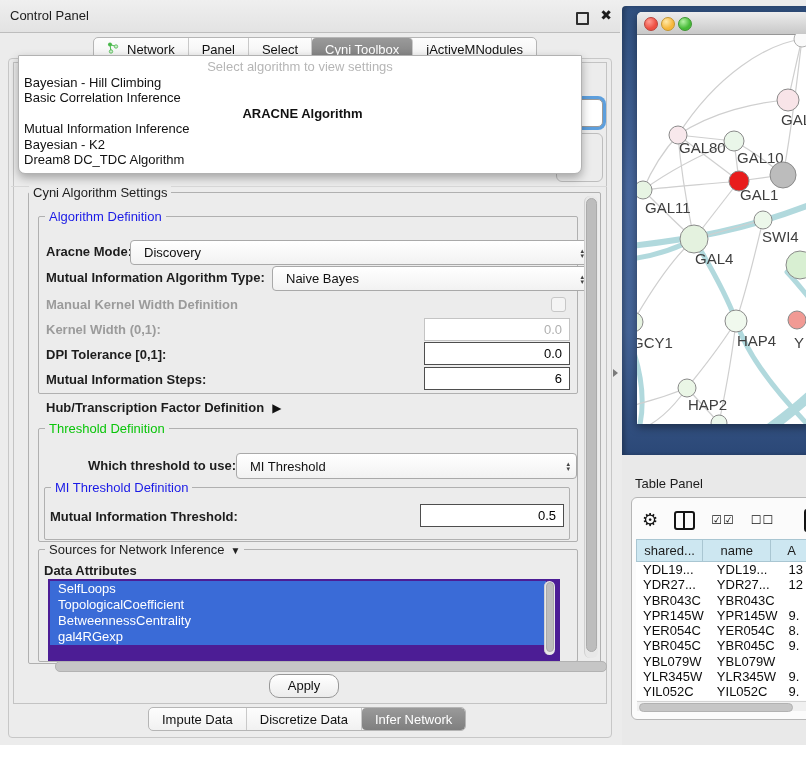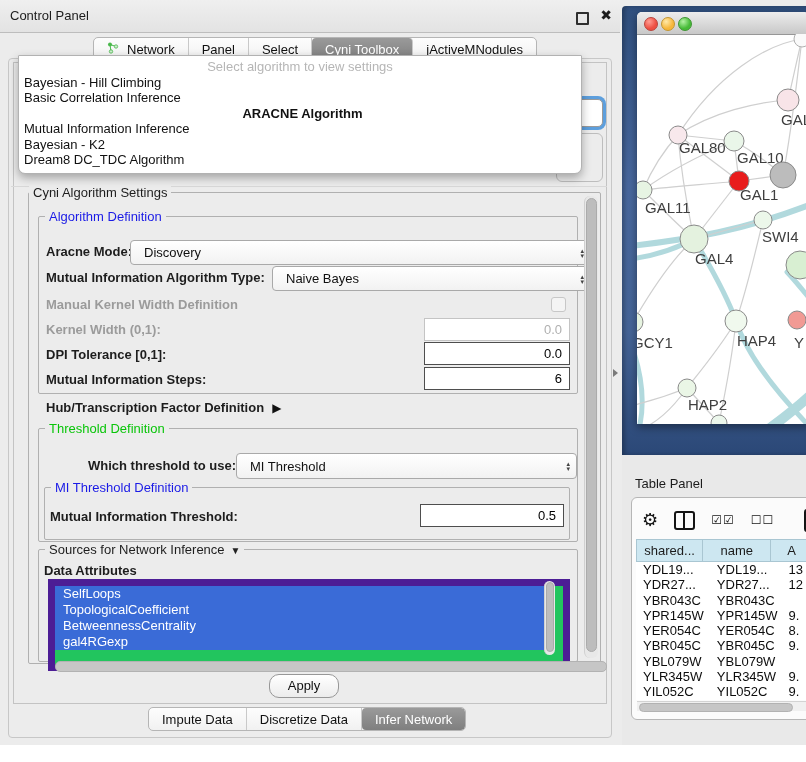--- a/index.html
+++ b/index.html
@@ -30,21 +30,21 @@
   .lbl.dis{color:#9b9b9b;}
   .combo{background:linear-gradient(#ffffff,#f2f2f2);border:1px solid #a9a9a9;border-radius:4px;
          display:flex;align-items:center;padding:0 6px 0 13px;}
   .combo .val{flex:1;color:#111;}
   .spin{display:flex;flex-direction:column;align-items:center;line-height:5px;font-size:7px;color:#444;}
   .field{background:#fff;border:1px solid #4e4e4e;text-align:right;padding:0 7px;line-height:21px;color:#000;}
   .field.dis{border:1px solid #c4c4c4;color:#b0b0b0;}
   .chk{width:13px;height:13px;border:1px solid #c7c7c7;border-radius:3px;background:#f4f4f4;}
   .tri-right{display:inline-block;margin-left:8px;color:#111;font-size:12px;}
   .tri-down{display:inline-block;margin-left:6px;color:#222;font-size:10px;}
-  .listbox{background:#22c55e;border:7px solid #4c1d95;overflow:hidden;}
+  .listbox{background:#4c1d95;border:2px solid #4c1d95;overflow:hidden;}
   .attr-item{height:16px;line-height:16px;padding-left:8px;color:#fff;}
   .attr-item.selected{background:#3a6bd7;width:488px;}
   .vsb{background:#e8e8e8;border-left:1px solid #d0d0d0;border-radius:6px;}
   .vsb .thumb{position:absolute;left:1px;right:1px;background:#bdbdbd;border-radius:6px;border:1px solid #ababab;}
   .hsb-thumb{background:#c6c6c6;border-radius:5px;border:1px solid #b2b2b2;}
   .btn{background:linear-gradient(#ffffff,#ececec);border:1px solid #979797;border-radius:10px;
        text-align:center;line-height:21px;color:#111;}
   .popup{left:18px;top:55px;width:562px;height:117px;background:#fff;border:1px solid #b2b2b2;
          border-radius:1px 1px 7px 7px;box-shadow:0 4px 10px rgba(0,0,0,.3);z-index:50;}
   .popup .ph{text-align:center;color:#b6b6b6;padding-top:3px;height:16px;}

